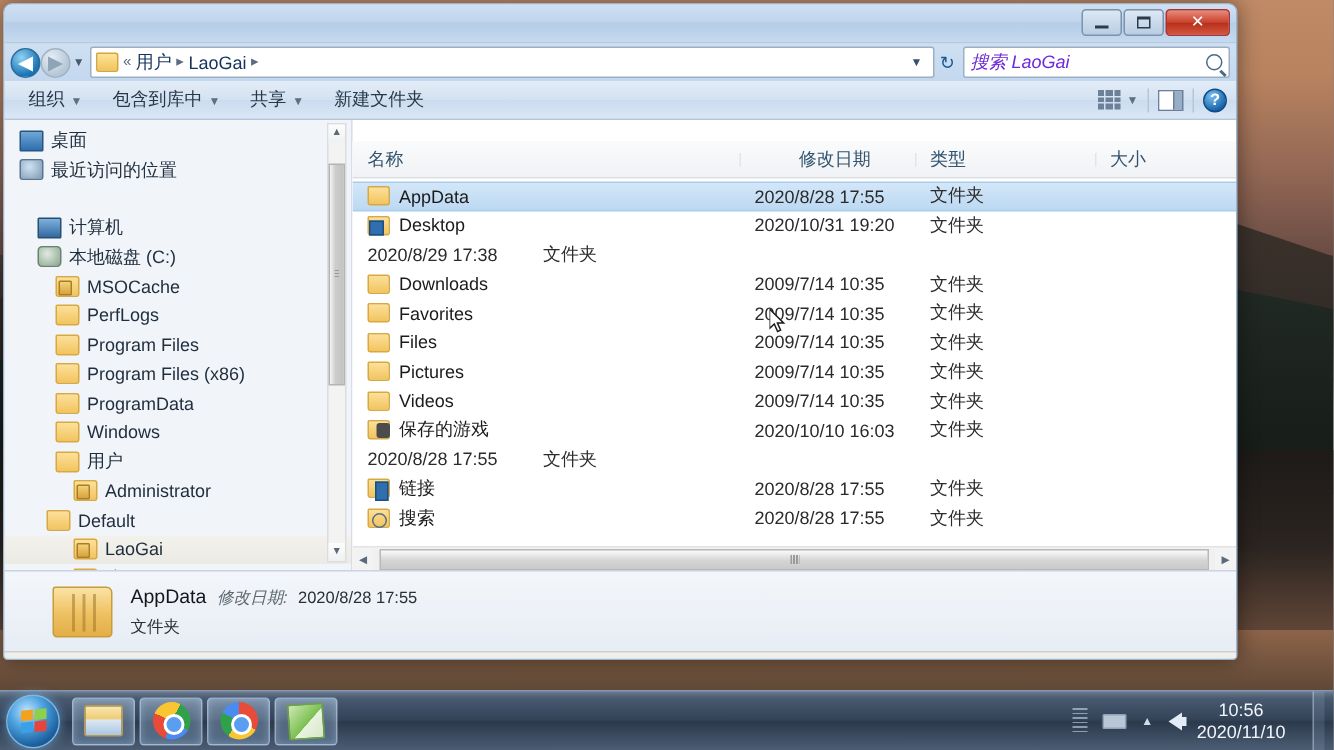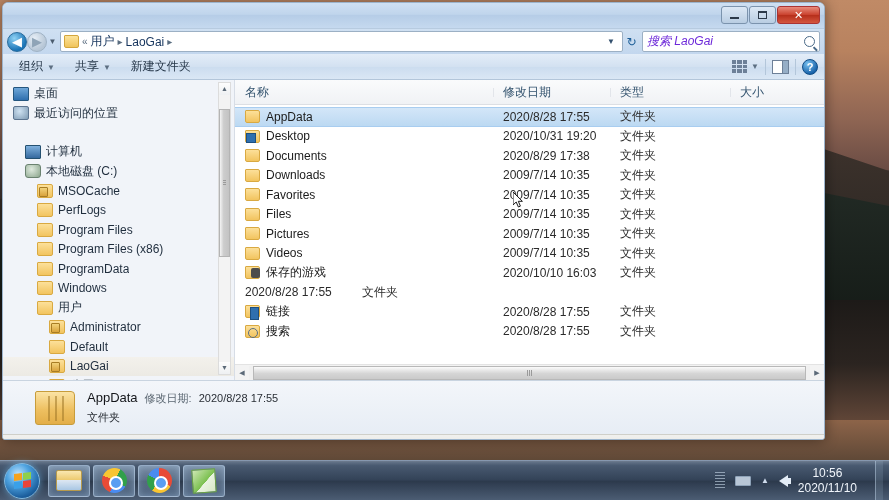--- a/index.html
+++ b/index.html
@@ -168,29 +168,29 @@
     position:absolute; left:0; right:0; top: 26px; height: 148px;
     background: linear-gradient(to right, #f4f4f4, #cdcdcd 40%, #c3c3c3);
     border:1px solid #b4b4b4;
   }
   .navscroll .thumb::after {
     content:""; position:absolute; left:3px; right:3px; top:50%; margin-top:-3px; height:6px;
     background: repeating-linear-gradient(to bottom,#9a9a9a 0 1px,transparent 1px 2px);
   }
 
   
-  .listpane { flex: 1 1 auto; position: relative; background: #fff; overflow: hidden; }
+  .listpane { flex: 1 1 auto; position: relative; background: #fff; overflow: hidden; margin-top: 14px; }
   .colhead {
     height: 25px; display: flex; align-items: center;
     background: linear-gradient(to bottom, #fafbfc, #f0f2f5);
     border-bottom: 1px solid #dcdfe4; color: #33536e; font-size: 12px;
   }
   .colhead .c { padding-left: 10px; white-space: nowrap; position: relative; }
   .c.name { width: 258px; flex:0 0 auto; }
-  .c.date { width: 117px; flex:0 0 auto; }
+  .c.date { width: 117px; flex:0 0 auto;text-align:center; }
   .c.type { width: 120px; flex:0 0 auto; }
   .c.size { flex:1 1 auto; }
   .colhead .c + .c::before {
     content:""; position:absolute; left:0; top:4px; bottom:4px; width:1px; background:#e2e5ea;
   }
   .rows { padding-top: 2px; }
   .row { height: 19.5px; display: flex; align-items: center; font-size: 12px; color: #1b1b1b; }
   .row.sel {
     background: linear-gradient(to bottom, #d3e6f8, #bcd9f2);
     border-top: 1px solid #a8cdf0; border-bottom: 1px solid #a8cdf0;
@@ -244,21 +244,21 @@
     border: 1px solid #c79c3b; border-radius: 2px 4px 3px 3px;
     position: relative;
   }
   .dfolder::before {
     content:""; position:absolute; left:12px; top:4px; width:2px; bottom:3px;
     background: rgba(160,120,40,.55);
     box-shadow: 7px 0 0 rgba(160,120,40,.55), 14px 0 0 rgba(160,120,40,.55);
   }
   .dtext .line1 { display:flex; align-items:baseline; gap:7px; }
   .dtitle { font-size: 13px; color:#14161a; }
-  .dmeta-k { font-size: 11px; color:#5b6772; }
+  .dmeta-k { font-size: 11px; color:#5b6772;font-style:italic; }
   .dmeta-v { font-size: 11px; color:#2a2f36; }
   .dtype { font-size: 11px; color:#2a2f36; margin-top: 4px; }
 
   
   .statusbar {
     height: 21px; display: flex; align-items: center; padding: 0 8px;
     background: linear-gradient(to bottom, #f0f0ee, #e4e4e0);
     border-top: 1px solid #cfcfc9;
     color: #1e1e1e; font-size: 12px;
   }
@@ -356,20 +356,21 @@
     <div class="refresh">↻</div>
 
     <div class="searchbox">
       <span class="ph">搜索 LaoGai</span>
       <span class="mag"></span>
     </div>
   </div>
 
   <div class="toolbar">
     <div class="tbitem"><span>组织</span><span class="tbcaret">▼</span></div>
+    <div class="tbitem"><span>包含到库中</span><span class="tbcaret">▼</span></div>
     <div class="tbitem"><span>共享</span><span class="tbcaret">▼</span></div>
     <div class="tbitem">新建文件夹</div>
     <div class="tbspacer"></div>
     <div class="viewicon">
         <i></i>
         <i></i>
         <i></i>
         <i></i>
         <i></i>
         <i></i>
@@ -435,21 +436,21 @@
           <span class="lbl">Windows</span>
         </div>
         <div class="navitem" style="padding-left:34px">
           <span class="ico folder"></span>
           <span class="lbl">用户</span>
         </div>
         <div class="navitem" style="padding-left:46px">
           <span class="ico folder folder-lock"></span>
           <span class="lbl">Administrator</span>
         </div>
-        <div class="navitem" style="padding-left:46px">
+        <div class="navitem" style="padding-left:28px">
           <span class="ico folder"></span>
           <span class="lbl">Default</span>
         </div>
         <div class="navitem sel" style="padding-left:46px">
           <span class="ico folder folder-lock"></span>
           <span class="lbl">LaoGai</span>
         </div>
         <div class="navitem" style="padding-left:46px">
           <span class="ico folder"></span>
           <span class="lbl">公用</span>
@@ -489,24 +490,20 @@
           <span class="cname">
               <span class="ficon f-desktop"></span>
               <span>Desktop</span>
             </span>
           <span class="cdate">2020/10/31 19:20</span>
           <span class="ctype">文件夹</span>
           <span class="csize"></span>
         </div>
 
         <div class="row">
-          <span class="cname">
-              <span class="ficon f-plain"></span>
-              <span>Documents</span>
-            </span>
           <span class="cdate">2020/8/29 17:38</span>
           <span class="ctype">文件夹</span>
           <span class="csize"></span>
         </div>
 
         <div class="row">
           <span class="cname">
               <span class="ficon f-plain"></span>
               <span>Downloads</span>
             </span>

